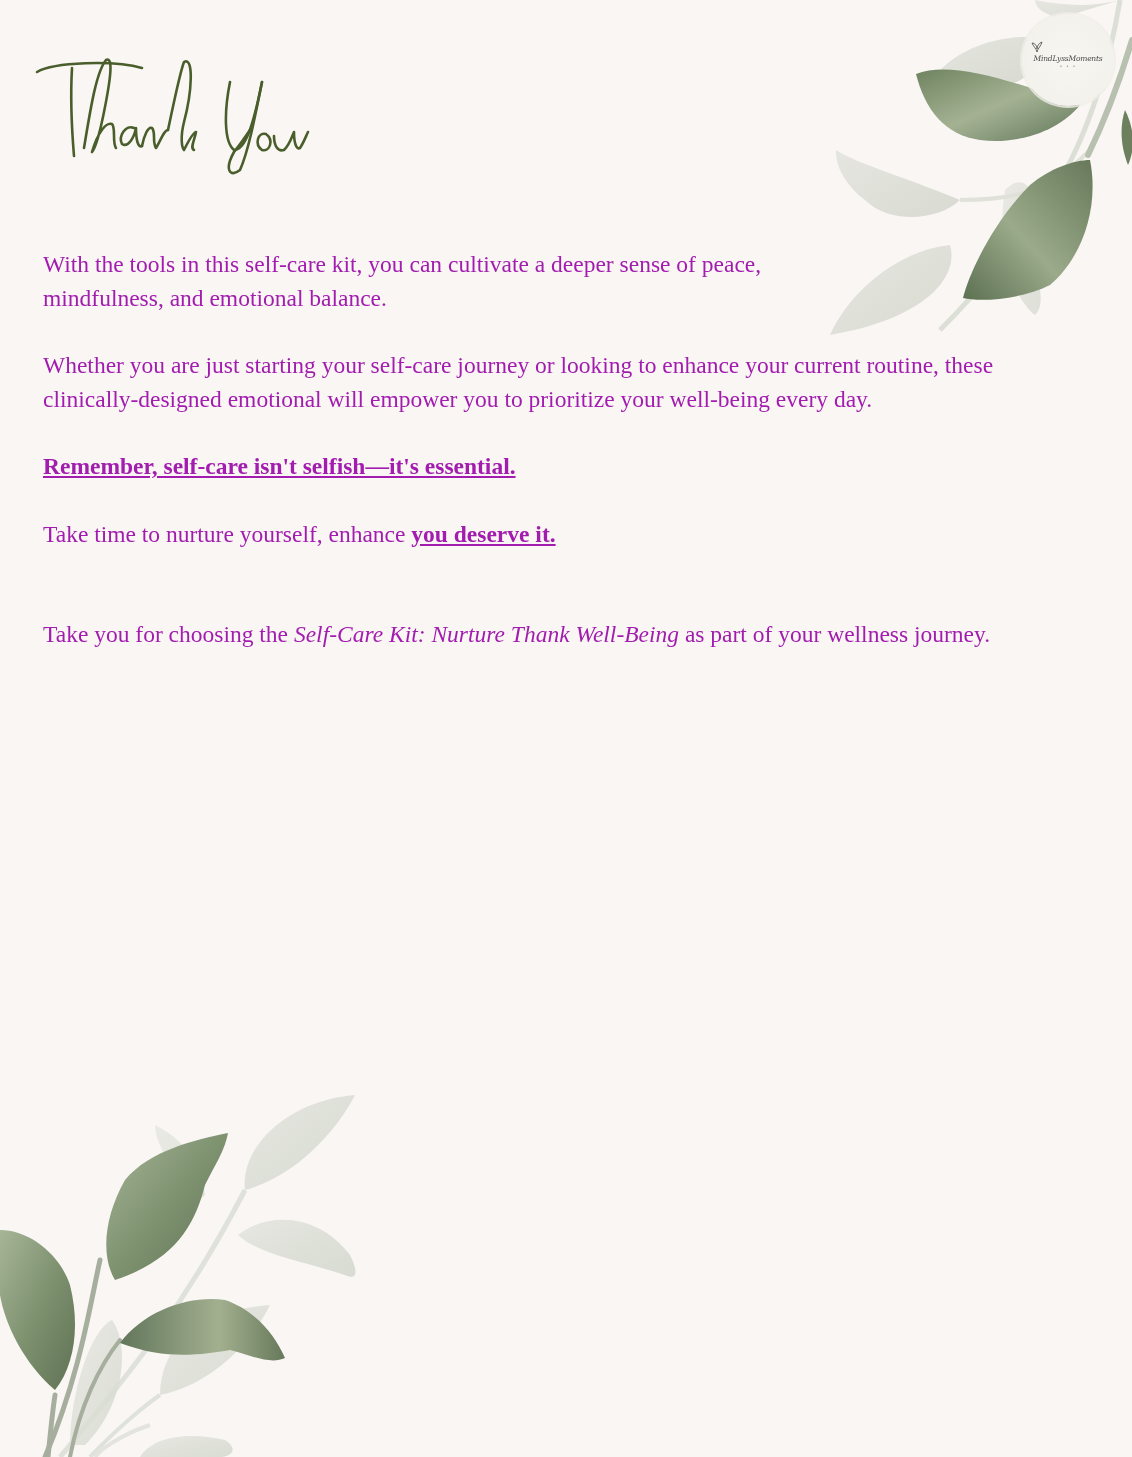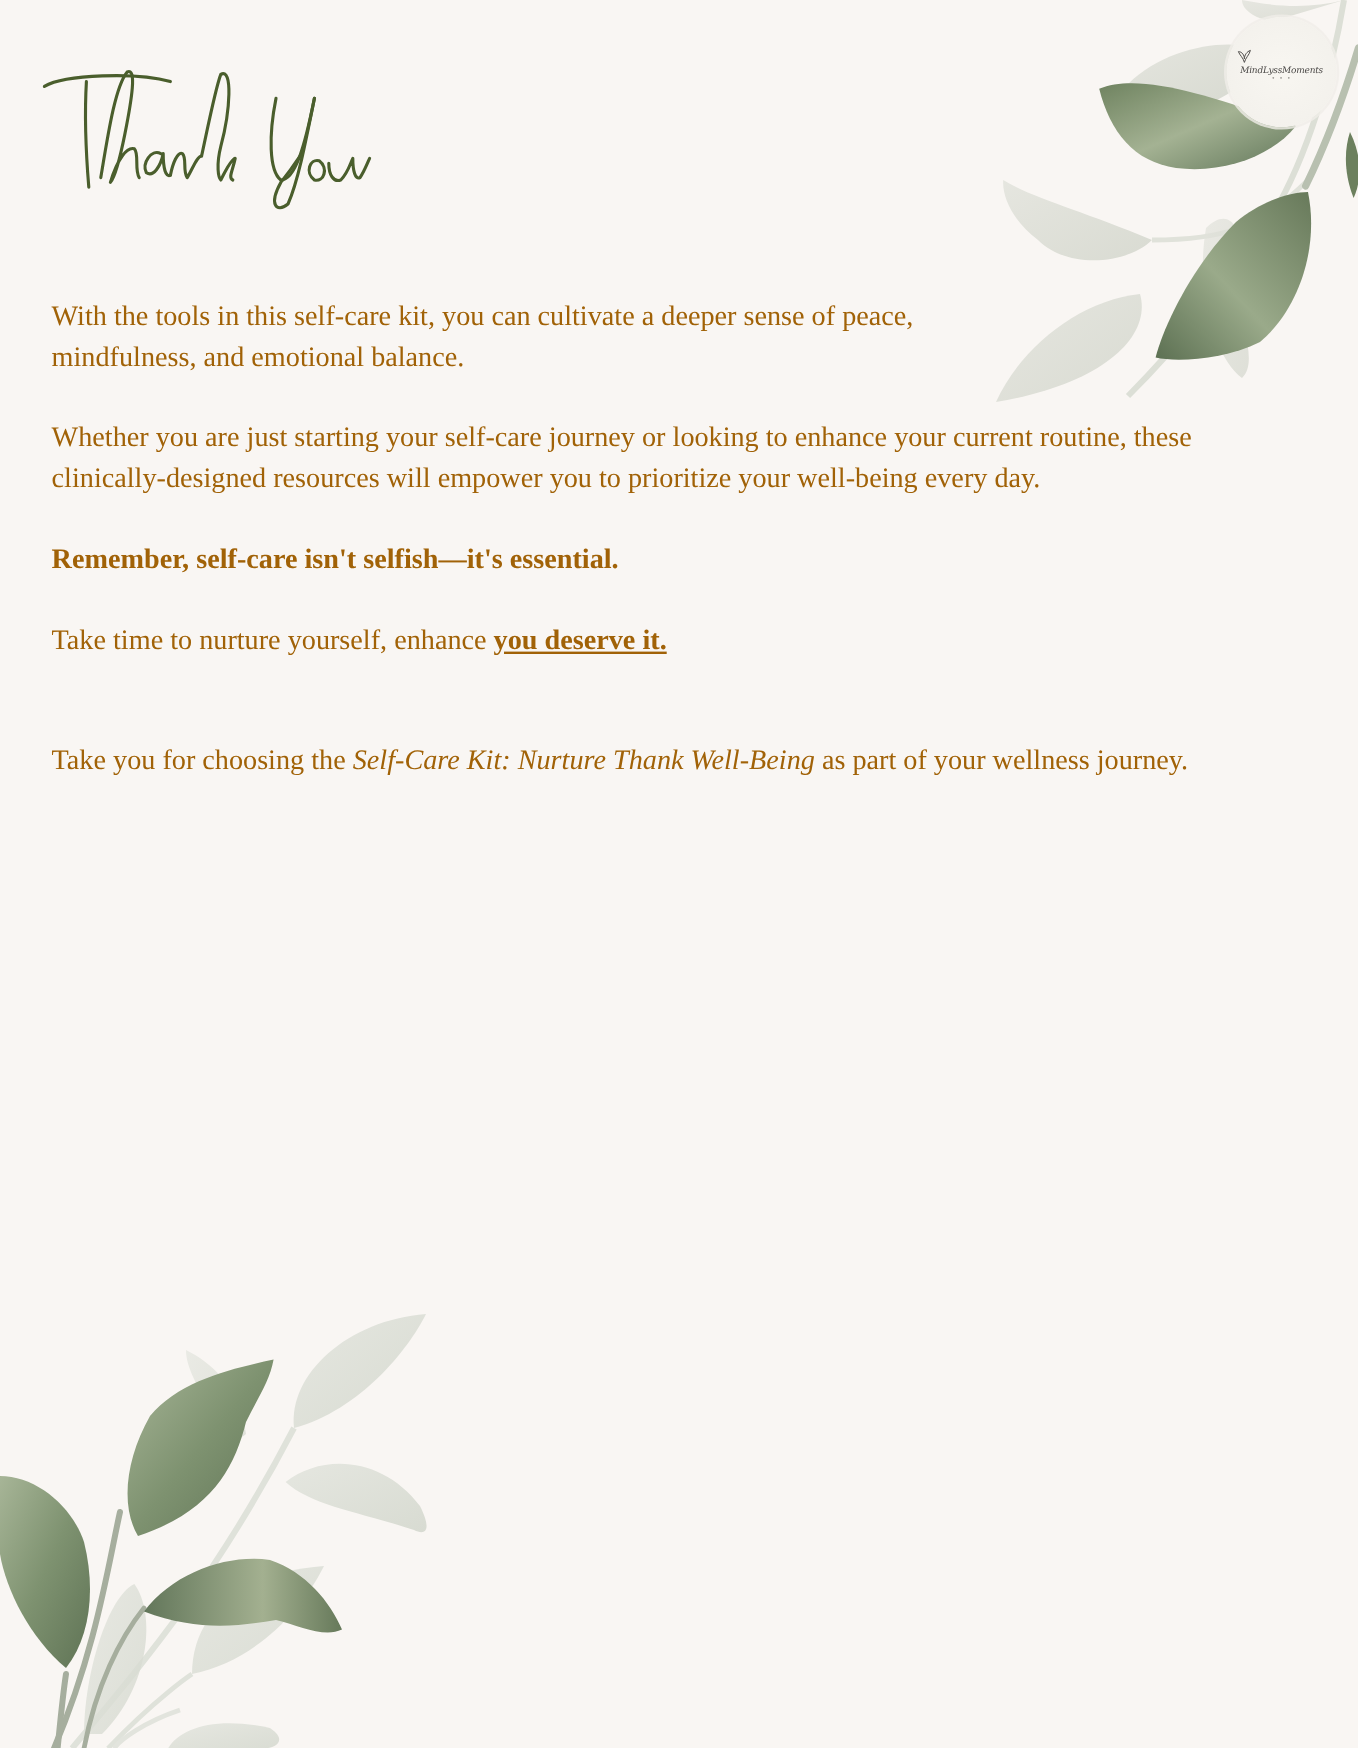--- a/index.html
+++ b/index.html
@@ -27,26 +27,26 @@
     margin-top: 2px;
   }
   .logo-dots { font-size: 5px; color: #9a9894; letter-spacing: 1px; line-height: 6px; }
   .logo-mark { position: absolute; left: 8px; top: 26px; width: 14px; height: 14px; }
 
   .title-wrap { position: absolute; left: 34px; top: 52px; width: 290px; height: 130px; }
 
   .content {
     position: absolute; left: 43px; top: 248px; width: 1070px;
     font-family: "Liberation Serif", "DejaVu Serif", serif;
-    font-size: 23.5px; line-height: 33.5px; color: #a16207;
+    font-size: 23.5px; line-height: 33.5px; color: #a21caf;
   }
   .content p { margin: 0; }
   .p1 { width: 760px; }
   .p2 { margin-top: 34px !important; width: 990px; }
-  .p3 { margin-top: 34px !important; font-weight: bold; }
+  .p3 { margin-top: 34px !important; font-weight: bold; text-decoration: underline; }
   .p4 { margin-top: 34px !important; }
   .p5 { margin-top: 67px !important; }
   .p6 { margin-top: 34px !important; }
   .bold { font-weight: bold; text-decoration: underline; }
   .ital { font-style: italic; }
 </style>
 </head>
 <body>
 
 <div class="page">
@@ -111,21 +111,21 @@
       <path d="M228 30 C 220 70, 214 100, 206 118 C 196 126, 190 118, 200 100 C 208 90, 212 84, 216 78"></path>
 
       <path d="M232 82 C 224 80, 220 92, 228 98 C 236 100, 240 88, 232 82"></path>
 
       <path d="M240 84 C 240 94, 244 100, 250 98 C 256 92, 258 84, 260 80 C 260 90, 262 98, 266 96 C 270 90, 272 84, 274 80"></path>
     </g>
   </svg>
 
   <div class="content">
     <p class="p1">With the tools in this self-care kit, you can cultivate a deeper sense of peace, mindfulness, and emotional balance.</p>
-    <p class="p2">Whether you are just starting your self-care journey or looking to enhance your current routine, these clinically-designed resources will empower you to prioritize your well-being every day.</p>
+    <p class="p2">Whether you are just starting your self-care journey or looking to enhance your current routine, these clinically-designed emotional will empower you to prioritize your well-being every day.</p>
     <p class="p3">Remember, self-care isn't selfish—it's essential.</p>
     <p class="p4"><span>Take time to nurture yourself, enhance </span><span class="bold">you deserve it.</span></p>
     <p class="p5"><span>Take you for choosing the </span><span class="ital">Self-Care Kit: Nurture Thank Well-Being</span><span> as part of your wellness journey.</span></p>
   </div>
 
   <svg class="deco deco-bl" viewBox="0 0 370 372">
     <defs>
       <linearGradient id="bDark1" x1="0" y1="0" x2="1" y2="1">
         <stop offset="0" stop-color="#a7b597"></stop>
         <stop offset="0.5" stop-color="#7e9270"></stop>

